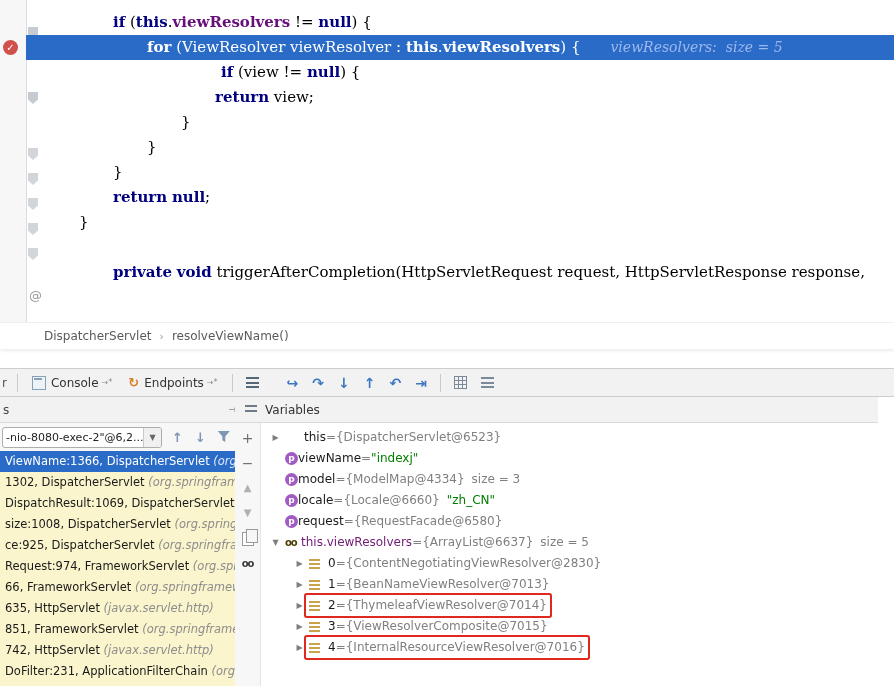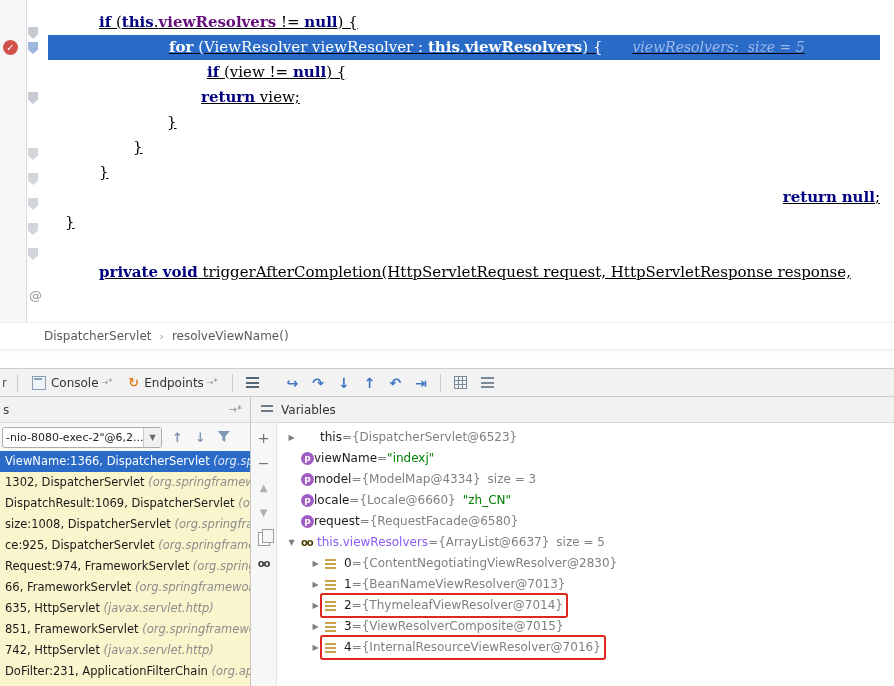--- a/index.html
+++ b/index.html
@@ -9,24 +9,24 @@
   
   .editor{position:absolute;left:0;top:0;width:894px;height:322px;background:#fff;}
   .gutter-strip{position:absolute;left:0;top:0;width:26px;height:322px;background:#f7f7f7;border-right:1px solid #dcdcdc;}
   .gmark{position:absolute;left:28px;}
   .gmark-tag,.gmark-pent{width:10px;height:12px;background:#c6cad1;clip-path:polygon(0 0,100% 0,100% 62%,50% 100%,0 62%);}
   .gmark-pent{background:#d2d5da;}
   .gmark-tag-blue{width:10px;height:12px;background:#9db6dd;clip-path:polygon(0 0,100% 0,100% 62%,50% 100%,0 62%);}
   .gmark-breakpoint{left:3px;width:15px;height:15px;border-radius:50%;background:#d1514a;color:#fff;
         font-size:10px;line-height:15px;text-align:center;font-weight:bold;}
   .gmark-at{color:#9a9a9a;font-size:13px;left:29px;}
-  .code-lines{position:absolute;left:12px;top:10px;width:868px;text-decoration:underline;}
+  .code-lines{position:absolute;left:26px;top:10px;width:868px;}
   .code-line{height:25px;line-height:25px;font-family:"DejaVu Serif","Liberation Serif",serif;
              font-size:15px;white-space:pre;color:#000;}
-  .code-line.exec{background:var(--accent);margin-left:36px;}
+  .code-line.exec{background:var(--accent);}
   .tok-k{color:var(--keyword);font-weight:bold;}
   .tok-f{color:var(--field);font-weight:600;}
   .tok-p{color:#000;}
   .exec .tok-k,.exec .tok-p,.exec .tok-f{color:#fff;}
   .tok-h{margin-left:30px;color:var(--hint);font-style:italic;font-size:14px;}
 
   
   .breadcrumb{position:absolute;left:0;top:322px;width:894px;height:27px;background:#fff;
       border-top:1px solid #efefef;box-shadow:0 2px 3px rgba(0,0,0,.07);
       display:flex;align-items:center;gap:8px;padding-left:44px;box-sizing:border-box;
@@ -72,21 +72,21 @@
   .icon-funnel{width:12px;height:12px;background:#7f97b5;
       clip-path:polygon(0 0,100% 0,62% 45%,62% 92%,38% 78%,38% 45%);}
   .frames-list{height:235px;background:var(--cream);overflow:hidden;}
   .frame-row{height:21px;line-height:21px;padding:0 4px 0 5px;font-size:11.5px;white-space:nowrap;
       overflow:hidden;color:#1a1a1a;}
   .fr-pkg{font-style:italic;color:#8c8c8c;}
   .frame-row.selected{background:var(--accent);color:#fff;}
   .frame-row.selected .fr-pkg{color:#dfe9fb;}
 
   
-  .variables-panel{position:absolute;left:251px;top:0;width:643px;height:289px;background:#fff;overflow:hidden;}
+  .variables-panel{position:absolute;left:235px;top:0;width:643px;height:289px;background:#fff;overflow:hidden;}
   .vars-header{height:26px;box-sizing:border-box;background:#f2f2f2;border-bottom:1px solid #d9d9d9;
       display:flex;align-items:center;gap:8px;padding-left:10px;font-size:12px;color:#333;}
   .vars-side{position:absolute;left:0;top:26px;width:26px;height:263px;background:#f7f7f7;
       border-right:1px solid #e3e3e3;display:flex;flex-direction:column;align-items:center;padding-top:4px;box-sizing:border-box;}
   .side-ic{height:25px;width:100%;text-align:center;color:#6e6e6e;font-size:14px;line-height:22px;}
   .side-ic.dim{color:#b0b0b0;font-size:10px;}
   .icon-copy{width:10px;height:12px;border:1px solid #9a9a9a;margin:5px auto 8px;position:relative;background:#fff;}
   .icon-copy::after{content:"";position:absolute;left:3px;top:-4px;width:10px;height:12px;border:1px solid #9a9a9a;background:#f7f7f7;}
   .icon-glasses{font-weight:bold;font-size:10px;color:#3a3a3a;letter-spacing:-1px;line-height:20px;}
   .vars-tree{position:absolute;left:26px;top:26px;right:0;bottom:0;padding-top:4px;font-size:12px;}
@@ -94,21 +94,21 @@
   .var-arrow{display:inline-block;width:13px;font-size:8px;color:#7f7f7f;text-align:center;flex:0 0 13px;}
   .var-body{display:inline-flex;align-items:center;padding:0 3px;}
   .var-body.redbox{box-shadow:0 0 0 2px var(--red);border-radius:1px;}
   .var-icon{display:inline-flex;flex-direction:column;justify-content:center;width:14px;margin-right:5px;flex:0 0 14px;}
   .var-icon-param{width:13px;height:13px;flex:0 0 13px;border-radius:50%;background:#a05cc2;color:#fff;
       font-size:9px;font-weight:bold;line-height:13px;text-align:center;display:inline-block;}
   .var-icon-watch{display:inline-block;width:16px;flex:0 0 16px;font-weight:bold;font-size:10px;
       color:#4a3b00;letter-spacing:-1px;}
   .var-icon-element i{display:block;width:11px;height:2px;margin:1px 0;background:#c9a24c;}
   .var-name{color:#1a1a1a;}
-  .var-name.watch{color:#8b5cf6;}
+  .var-name.watch{color:#701a75;}
   .var-eq,.var-value{color:var(--value_gray);}
   .var-value.string,.var-extra.string{color:var(--string_green);}
   .var-extra{color:var(--value_gray);margin-left:7px;}
 </style>
 </head>
 <body>
 
 <div class="editor">
   <div class="gutter-strip"></div>
   <div id="gutter-marks">
@@ -124,21 +124,21 @@
       <div class="gmark gmark-at" style="top: 288px;">@</div>
     </div>
   <div class="code-lines" id="code-lines">
       <div class="code-line" style="padding-left: 87px;"><span class="tok tok-k">if</span><span class="tok tok-p"> (</span><span class="tok tok-k">this</span><span class="tok tok-p">.</span><span class="tok tok-f">viewResolvers</span><span class="tok tok-p"> != </span><span class="tok tok-k">null</span><span class="tok tok-p">) {</span></div>
       <div class="code-line exec" style="padding-left: 121px;"><span class="tok tok-k">for</span><span class="tok tok-p"> (ViewResolver viewResolver : </span><span class="tok tok-k">this</span><span class="tok tok-p">.</span><span class="tok tok-f">viewResolvers</span><span class="tok tok-p">) {</span><span class="tok tok-h">viewResolvers:  size = 5</span></div>
       <div class="code-line" style="padding-left: 155px; margin-left: 40px;"><span class="tok tok-k">if</span><span class="tok tok-p"> (view != </span><span class="tok tok-k">null</span><span class="tok tok-p">) {</span></div>
       <div class="code-line" style="padding-left: 189px;"><span class="tok tok-k">return</span><span class="tok tok-p"> view;</span></div>
       <div class="code-line" style="padding-left: 155px;"><span class="tok tok-p">}</span></div>
       <div class="code-line" style="padding-left: 121px;"><span class="tok tok-p">}</span></div>
       <div class="code-line" style="padding-left: 87px;"><span class="tok tok-p">}</span></div>
-      <div class="code-line" style="padding-left: 87px; text-align: right;"><span class="tok tok-k">return</span><span class="tok tok-p"> </span><span class="tok tok-k">null</span><span class="tok tok-p">;</span></div>
+      <div class="code-line" style="padding-left: 87px;"><span class="tok tok-k">return</span><span class="tok tok-p"> </span><span class="tok tok-k">null</span><span class="tok tok-p">;</span></div>
       <div class="code-line" style="padding-left: 53px;"><span class="tok tok-p">}</span></div>
       <div class="code-line" style="padding-left: 19px;"></div>
       <div class="code-line" style="padding-left: 87px;"><span class="tok tok-k">private</span><span class="tok tok-p"> </span><span class="tok tok-k">void</span><span class="tok tok-p"> triggerAfterCompletion(HttpServletRequest request, HttpServletResponse response,</span></div>
     </div>
 </div>
 
 <div class="breadcrumb">
   <span>DispatcherServlet</span>
   <span class="bc-sep">›</span>
   <span>resolveViewName()</span>

